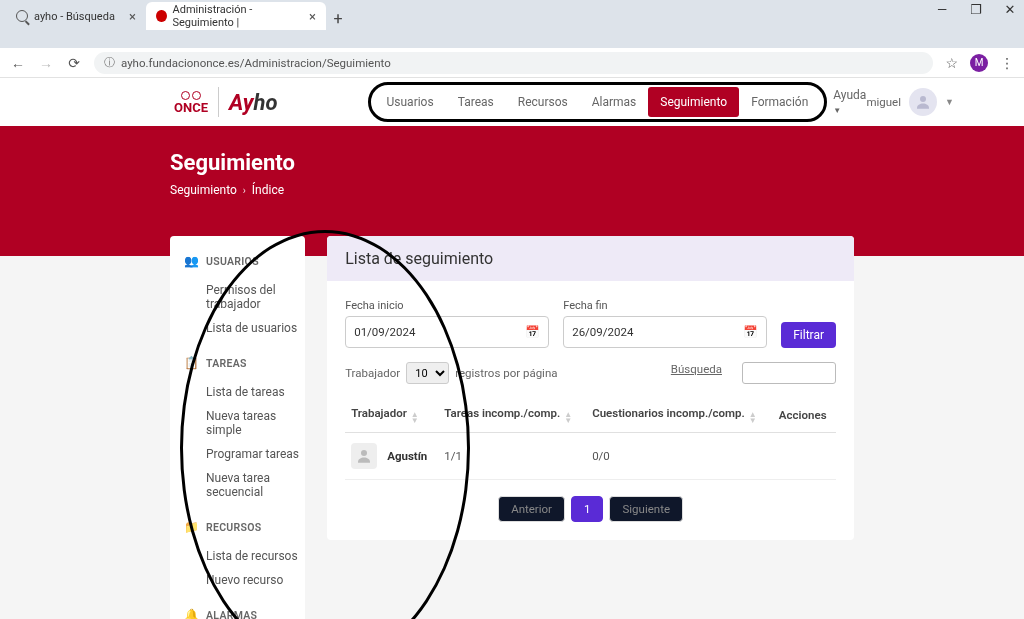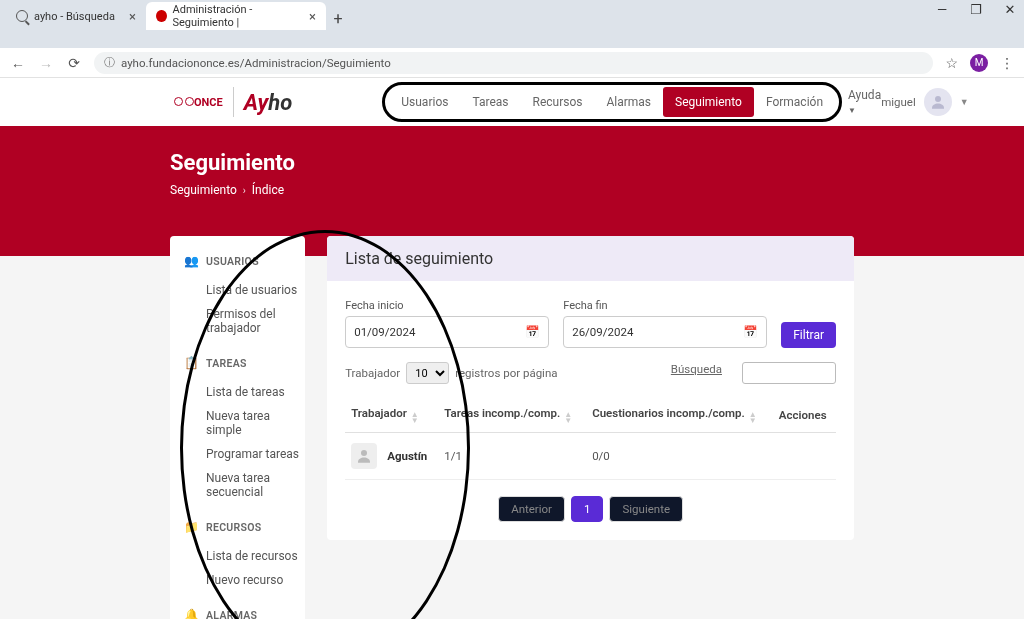--- a/index.html
+++ b/index.html
@@ -20,21 +20,21 @@
   .addr-row .nav-icon.disabled { color:#bbb; cursor:default; }
   .addr-bar { flex:1; display:flex; align-items:center; gap:6px; background:#f1f3f4; border-radius:14px; height:22px; padding:0 10px; font-size:11.5px; color:#555; }
   .addr-bar .lock { font-size:11px; color:#777; }
   .addr-right { display:flex; align-items:center; gap:12px; }
   .star-icon { color:#555; font-size:14px; cursor:pointer; }
   .avatar-small { width:18px; height:18px; border-radius:50%; background:#7b1fa2; color:#fff; font-size:10px; display:flex; align-items:center; justify-content:center; cursor:pointer; }
   .kebab { color:#555; font-size:14px; cursor:pointer; }
 
   .app-header { background:#fff; height:48px; display:flex; align-items:center; padding:0 24px; position:relative; }
   .logo-wrap { display:flex; align-items:center; gap:10px; margin-left:150px; }
-  .logo-once { display:flex; flex-direction:row; align-items:center; font-size:11px; color:#b00023; line-height:1; }
+  .logo-once { display:flex; flex-direction:column; align-items:center; font-size:13px; color:#b00023; line-height:1; }
   .logo-once-circles { display:flex; gap:2px; margin-bottom:1px; }
   .logo-once-circles span { width:9px; height:9px; border:1.5px solid #b00023; border-radius:50%; display:block; }
   .logo-divider { width:1px; height:30px; background:#ccc; }
   .logo-ayho { font-size:22px; font-style:italic; font-weight:700; }
   .logo-ayho .ay { color:#b00023; }
   .logo-ayho .ho { color:#333; }
   .top-nav { display:flex; gap:0; margin-left:90px; border:3px solid #000; border-radius:20px; padding:2px 4px; }
   .top-nav a { font-size:12px; color:#666; padding:8px 12px; text-decoration:none; cursor:pointer; border-radius:3px; }
   .top-nav a.active { background:#b00023; color:#fff; }
   .help-link { font-size:12px; color:#666; margin-left:6px; cursor:pointer; }
@@ -170,33 +170,33 @@
 <div class="content-row">
   <aside class="sidebar">
     <div class="sidebar-ellipse"></div>
 
     <div class="side-group">
       <div class="side-head">
           <span class="sicon">👥</span>
           <span>USUARIOS</span>
         </div>
       <div class="side-items">
+        <a>Permisos del trabajador</a>
         <a>Lista de usuarios</a>
-        <a>Permisos del trabajador</a>
       </div>
     </div>
 
     <div class="side-group">
       <div class="side-head">
           <span class="sicon">📋</span>
           <span>TAREAS</span>
         </div>
       <div class="side-items">
         <a>Lista de tareas</a>
-        <a>Nueva tarea simple</a>
+        <a>Nueva tareas simple</a>
         <a>Programar tareas</a>
         <a>Nueva tarea secuencial</a>
       </div>
     </div>
 
     <div class="side-group">
       <div class="side-head">
           <span class="sicon">📁</span>
           <span>RECURSOS</span>
         </div>

